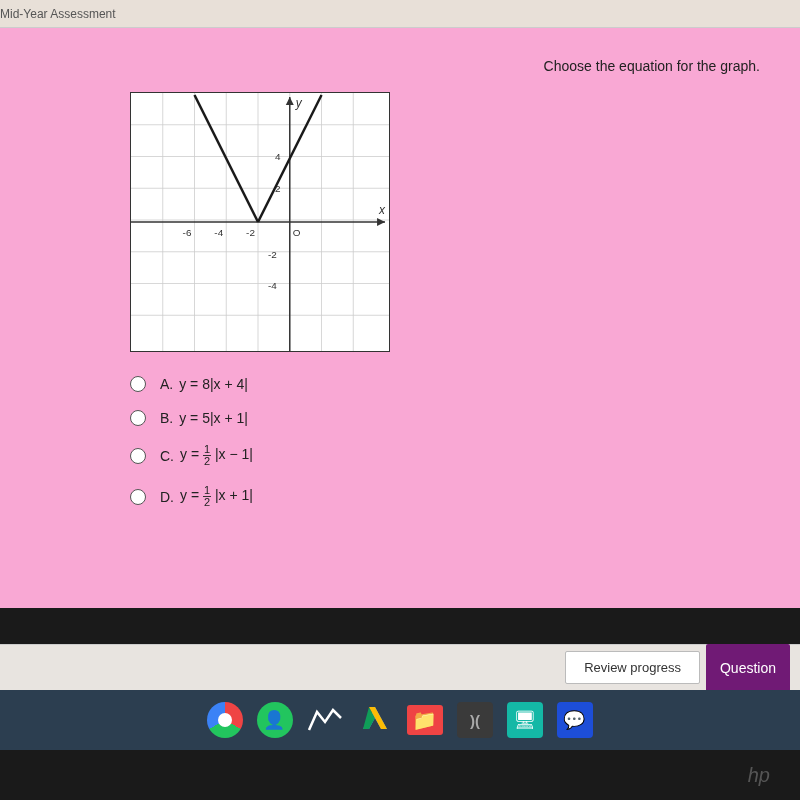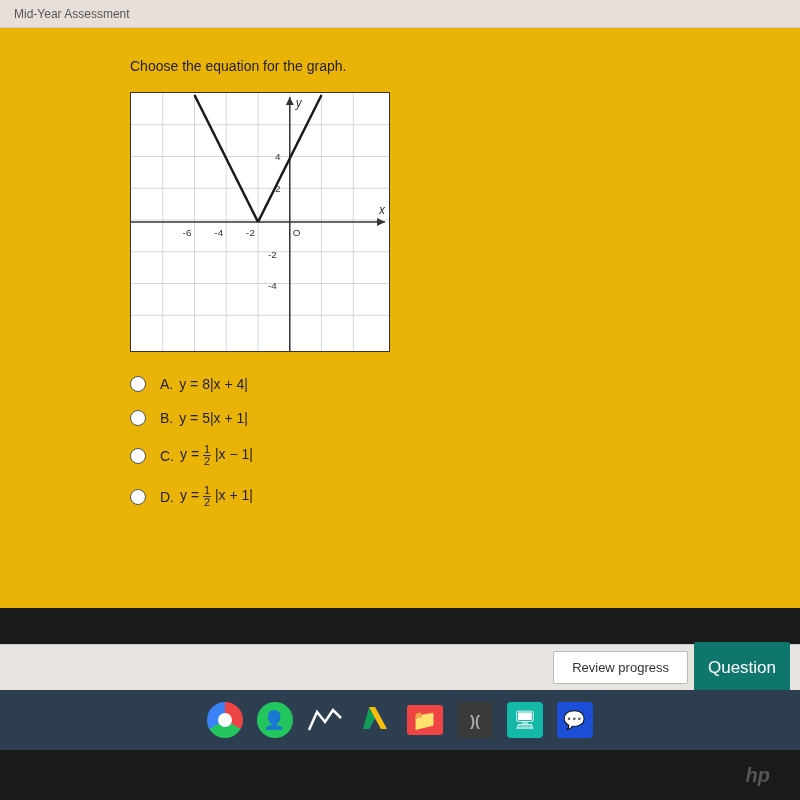--- a/index.html
+++ b/index.html
@@ -11,34 +11,34 @@
       font-family: Arial, sans-serif;
     }
 
     
     .top-bar {
       width: 100%;
       height: 28px;
       background: #e8e0d8;
       display: flex;
       align-items: center;
-      padding-left: 14px;
       border-bottom: 1px solid #ccc;
     }
     .top-bar-title {
       font-size: 12px;
       color: #555;
       font-weight: 500;
     }
 
     
     .main-content {
-      padding: 30px 60px 20px 130px;
-      background: #eab308;
+      padding: 30px 40px 20px 130px;
+      background: #f9a8d4;
       min-height: 580px;
+      text-align: right;
     }
 
     .question-prompt {
       font-size: 14px;
       color: #222;
       margin-bottom: 18px;
     }
 
     
     .graph-container {
@@ -106,24 +106,24 @@
       border: 1px solid #bbb;
       padding: 8px 18px;
       font-size: 13px;
       color: #333;
       cursor: pointer;
       border-radius: 2px;
       margin-right: 6px;
     }
 
     .question-btn {
-      background: #0f766e;
+      background: #701a75;
       border: none;
       padding: 16px 14px;
-      font-size: 17px;
+      font-size: 14px;
       color: white;
       cursor: pointer;
       border-radius: 2px;
     }
 
     
     .taskbar {
       position: absolute;
       bottom: 50px;
       left: 0;
@@ -180,21 +180,21 @@
       background: #1a1a1a;
       display: flex;
       align-items: center;
       justify-content: flex-end;
       padding-right: 30px;
     }
 
     .hp-logo {
       font-size: 20px;
       color: #555;
-      font-weight: bold;
+      font-weight: normal;
       font-style: italic;
     }
 
     
     .frac {
       display: inline-flex;
       flex-direction: column;
       align-items: center;
       font-size: 11px;
       vertical-align: middle;

